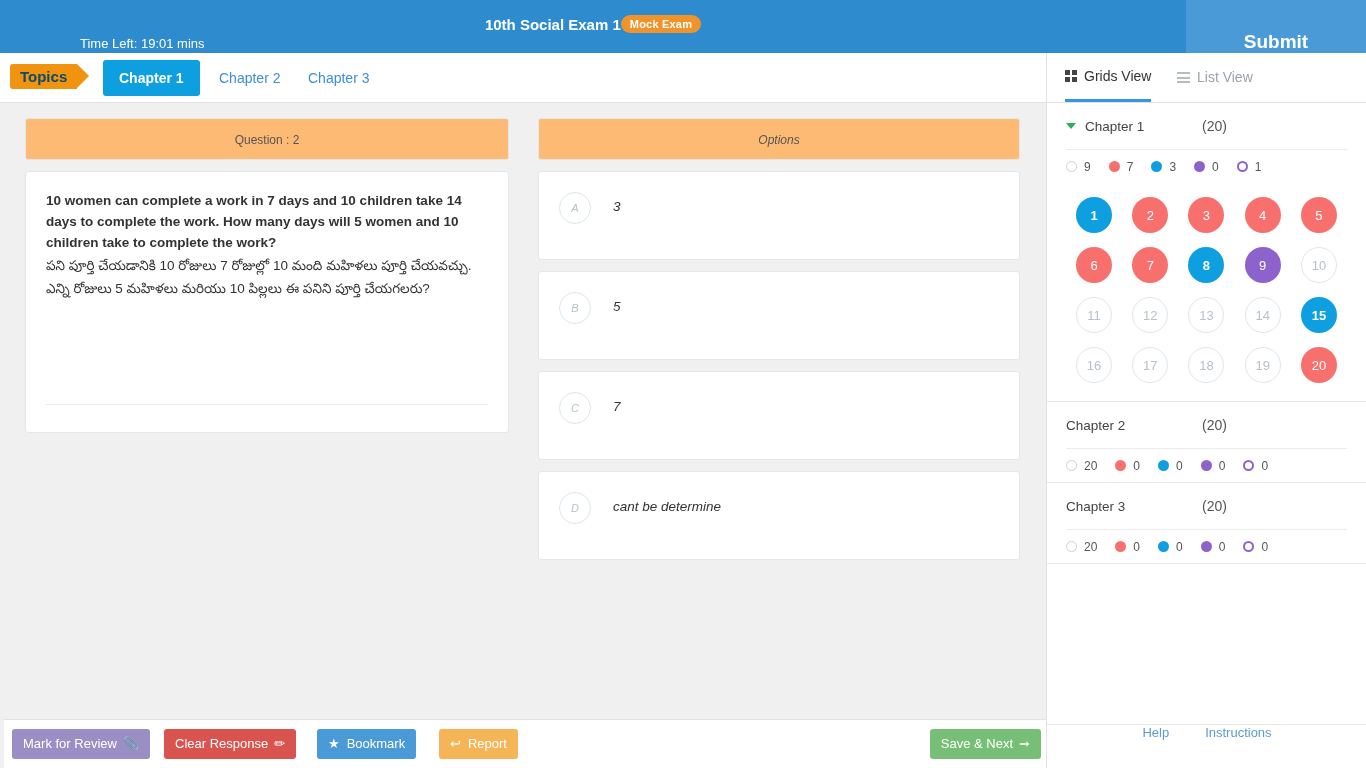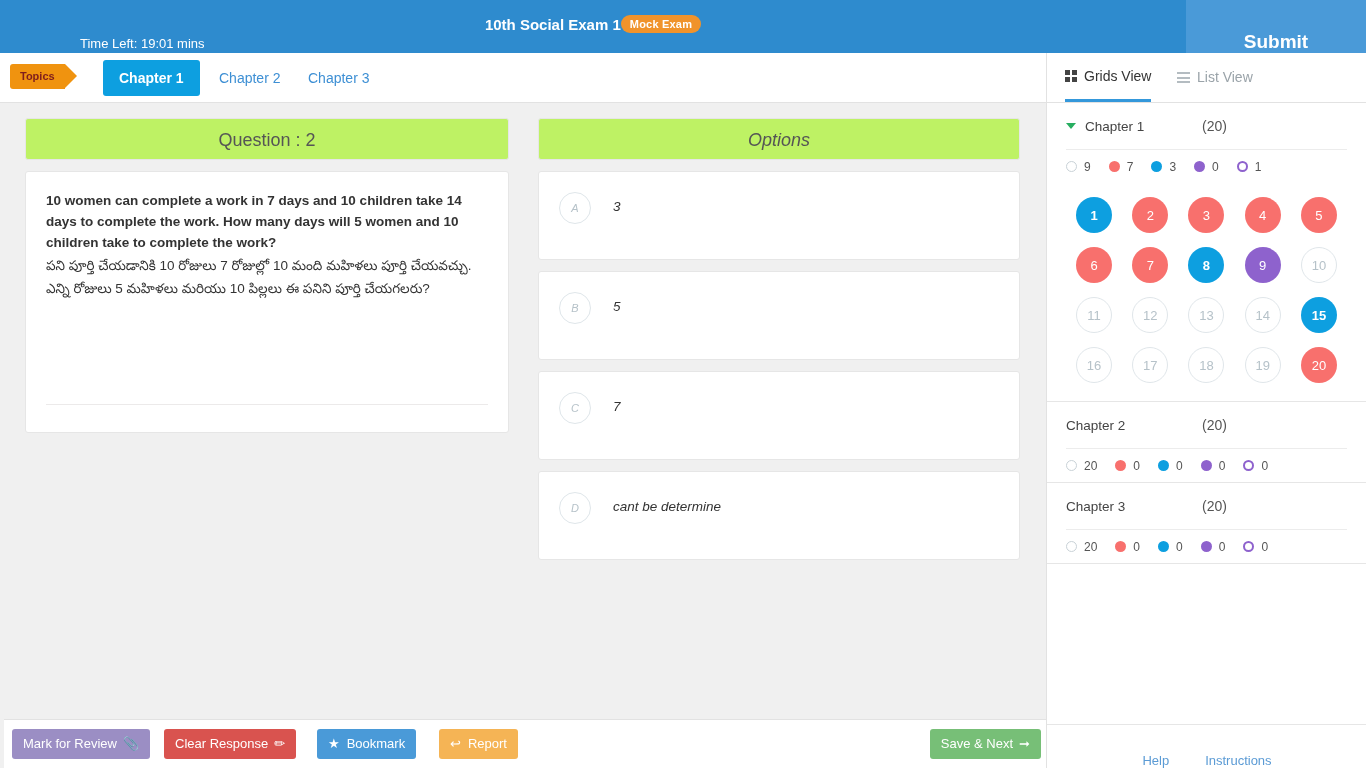--- a/index.html
+++ b/index.html
@@ -39,22 +39,22 @@
     color: #fff; font-size: 19px; font-weight: 700;
   }
 
   
   .tabbar {
     position: absolute; top: 53px; left: 0; width: 1046px; height: 50px;
     background: #ffffff; border-bottom: 1px solid #e2e2e2;
   }
   .topics-tag {
     position: absolute; left: 10px; top: 64px;
-    background: #f0930f; color: #7f1d1d;
-    font-size: 11px; font-weight: 700;
+    background: #f0930f; color: #0c4a6e;
+    font-size: 15px; font-weight: 700;
     height: 25px; line-height: 25px; padding: 0 10px 0 10px;
     border-radius: 3px 0 0 3px; cursor: pointer;
   }
   .topics-tag::after {
     content: ""; position: absolute; right: -12px; top: 0;
     border-left: 12px solid #f0930f;
     border-top: 12.5px solid transparent;
     border-bottom: 12.5px solid transparent;
   }
   .chap-tab {
@@ -71,23 +71,23 @@
 
   
   .content {
     position: absolute; top: 104px; left: 0;
     width: 1046px; height: 615px; background: #f0f0f0;
   }
   .q-panel { position: absolute; left: 25px; top: 14px; width: 484px; }
   .o-panel { position: absolute; left: 538px; top: 14px; width: 482px; font-style: italic; }
 
   .card-head {
-    background: #bef264; border: 1px solid #e6e6e6; border-radius: 3px;
+    background: #fdba74; border: 1px solid #e6e6e6; border-radius: 3px;
     height: 42px; line-height: 42px; text-align: center;
-    font-size: 18px; color: #555; font-weight: 400;
+    font-size: 12px; color: #555; font-weight: 400;
   }
   .q-body {
     margin-top: 11px; background: #fff; border: 1px solid #e6e6e6;
     border-radius: 3px; height: 262px; padding: 19px 20px 0 20px;
     position: relative;
   }
   .q-en {
     font-size: 13.5px; font-weight: 700; color: #333; line-height: 1.55;
   }
   .q-te {
@@ -206,21 +206,21 @@
   .qcell.s-blue { background: #0d9fe0; color: #fff; font-weight: 700; }
   .qcell.s-red { background: #f8706d; color: #fff; }
   .qcell.s-purple { background: #8e62cd; color: #fff; }
   .qcell.s-empty { background: #fff; border: 1px solid #e0e6ea; color: #b6c2c9; }
 
   .chap-sep { border-top: 1px solid #e6e6e6; }
 
   .sb-footer {
     position: absolute; bottom: 0; left: 0; width: 320px; height: 44px;
     border-top: 1px solid #e6e6e6;
-    display: flex; align-items: flex-end; justify-content: center; gap: 36px;
+    display: flex; align-items: flex-start; justify-content: center; gap: 36px;
   }
   .sb-footer a {
     font-size: 13px; color: #5b9bd5; text-decoration: none; cursor: pointer;
   }
 </style>
 </head>
 <body>
 
 <div id="app">
 

